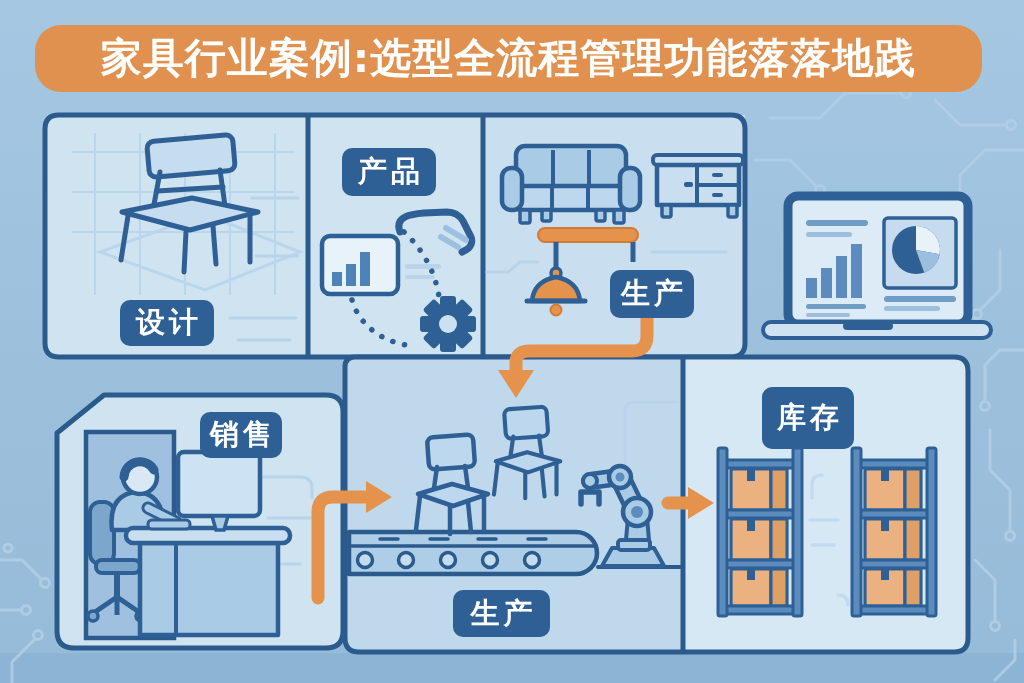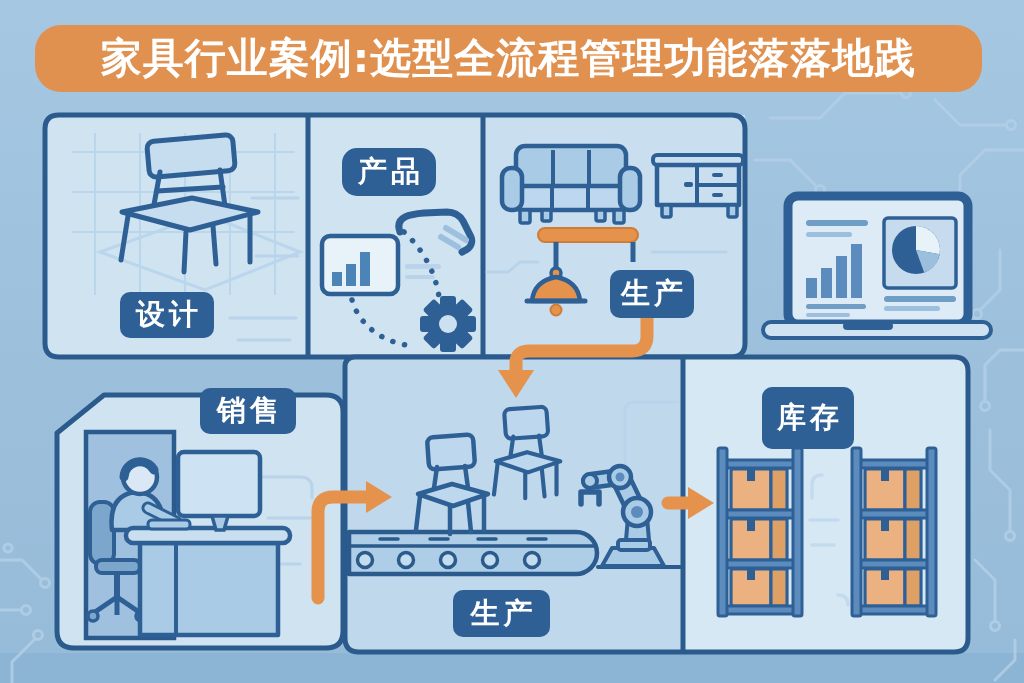--- a/index.html
+++ b/index.html
@@ -344,25 +344,25 @@
   <g>
     <path d="M 668,503 H 688" stroke="#e5924d" stroke-width="13" fill="none" stroke-linecap="round"></path>
     <polygon points="688,487 688,519 714,503" fill="#e5924d"></polygon>
   </g>
 </svg>
 
 <div class="banner">
   <span>家具行业案例:选型全流程管理功能落落地践</span>
 </div>
 
-<div class="label" style="left:120px;top:292px;width:94px;height:46px;">设计</div>
-
-<div class="label" style="left:342px;top:148px;width:94px;height:48px;border-radius:15px;">产品</div>
+<div class="label" style="left:120px;top:300px;width:94px;height:46px;">设计</div>
+
+<div class="label" style="left:342px;top:148px;width:94px;height:48px;">产品</div>
 
 <div class="label" style="left:610px;top:270px;width:84px;height:48px;">生产</div>
 
-<div class="label" style="left:200px;top:388px;width:96px;height:46px;">销售</div>
+<div class="label" style="left:200px;top:412px;width:82px;height:46px;">销售</div>
 
 <div class="label" style="left:453px;top:590px;width:97px;height:47px;">生产</div>
 
 <div class="label" style="left:762px;top:387px;width:92px;height:62px;">库存</div>
 
 </div>
 
 </body></html>

